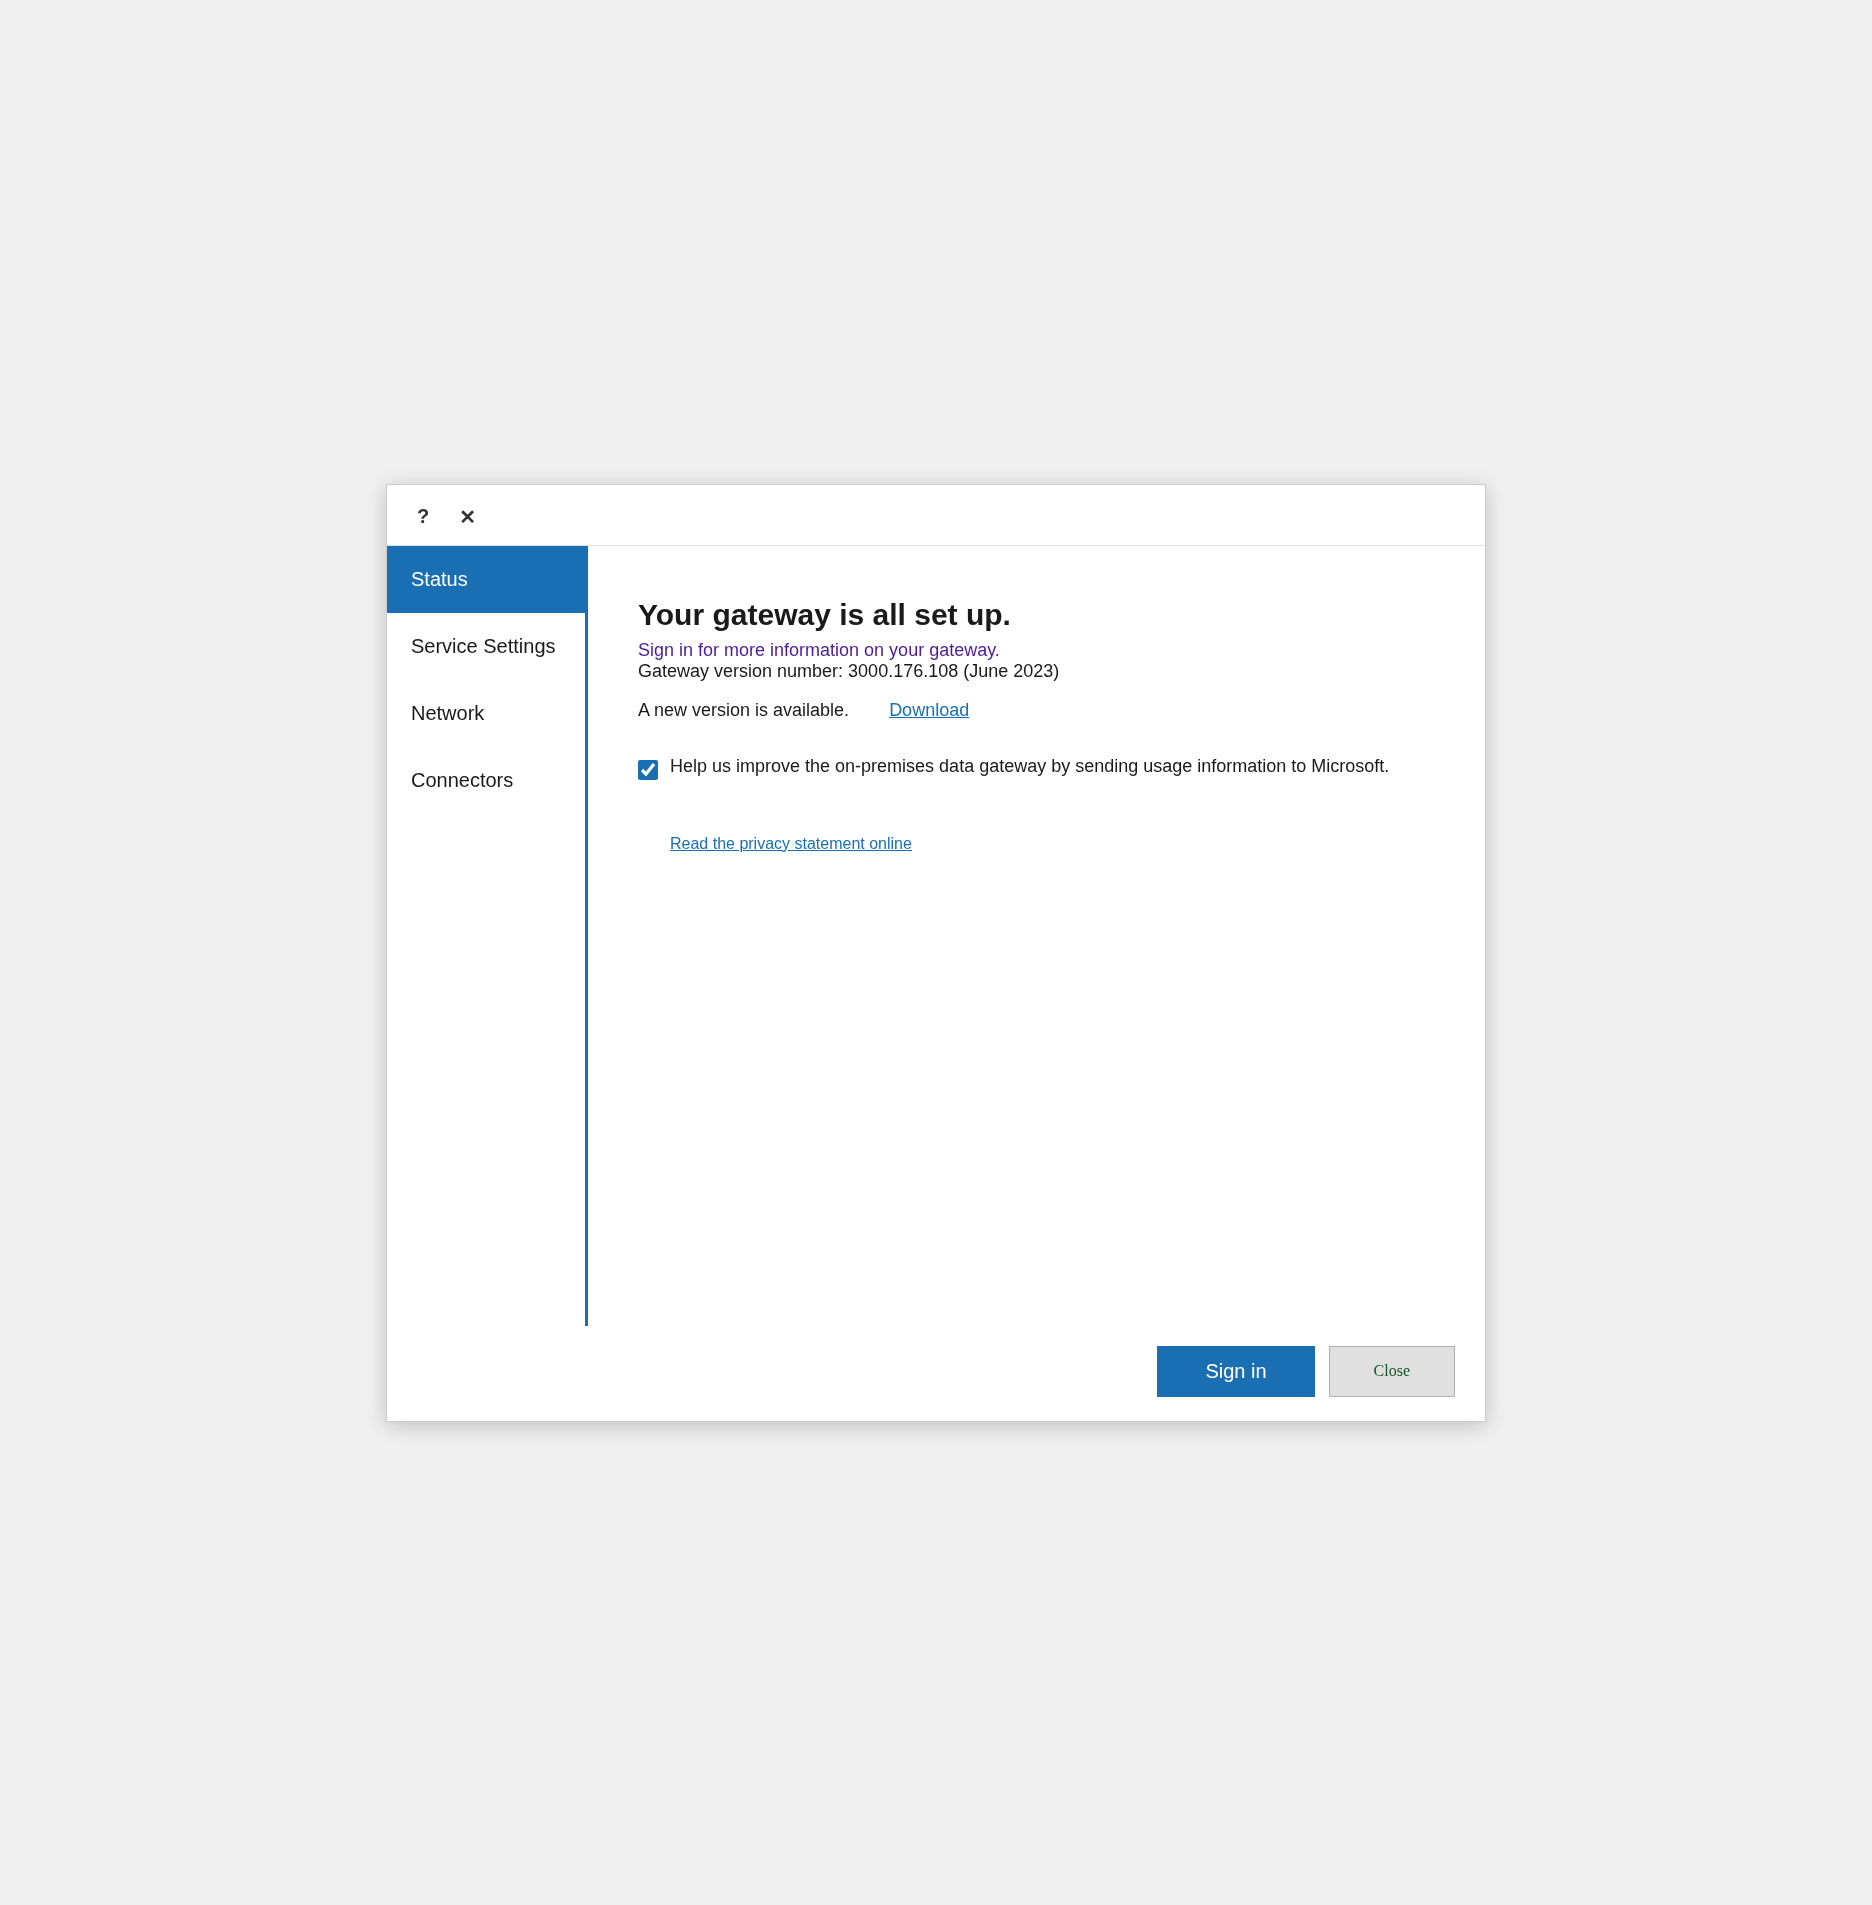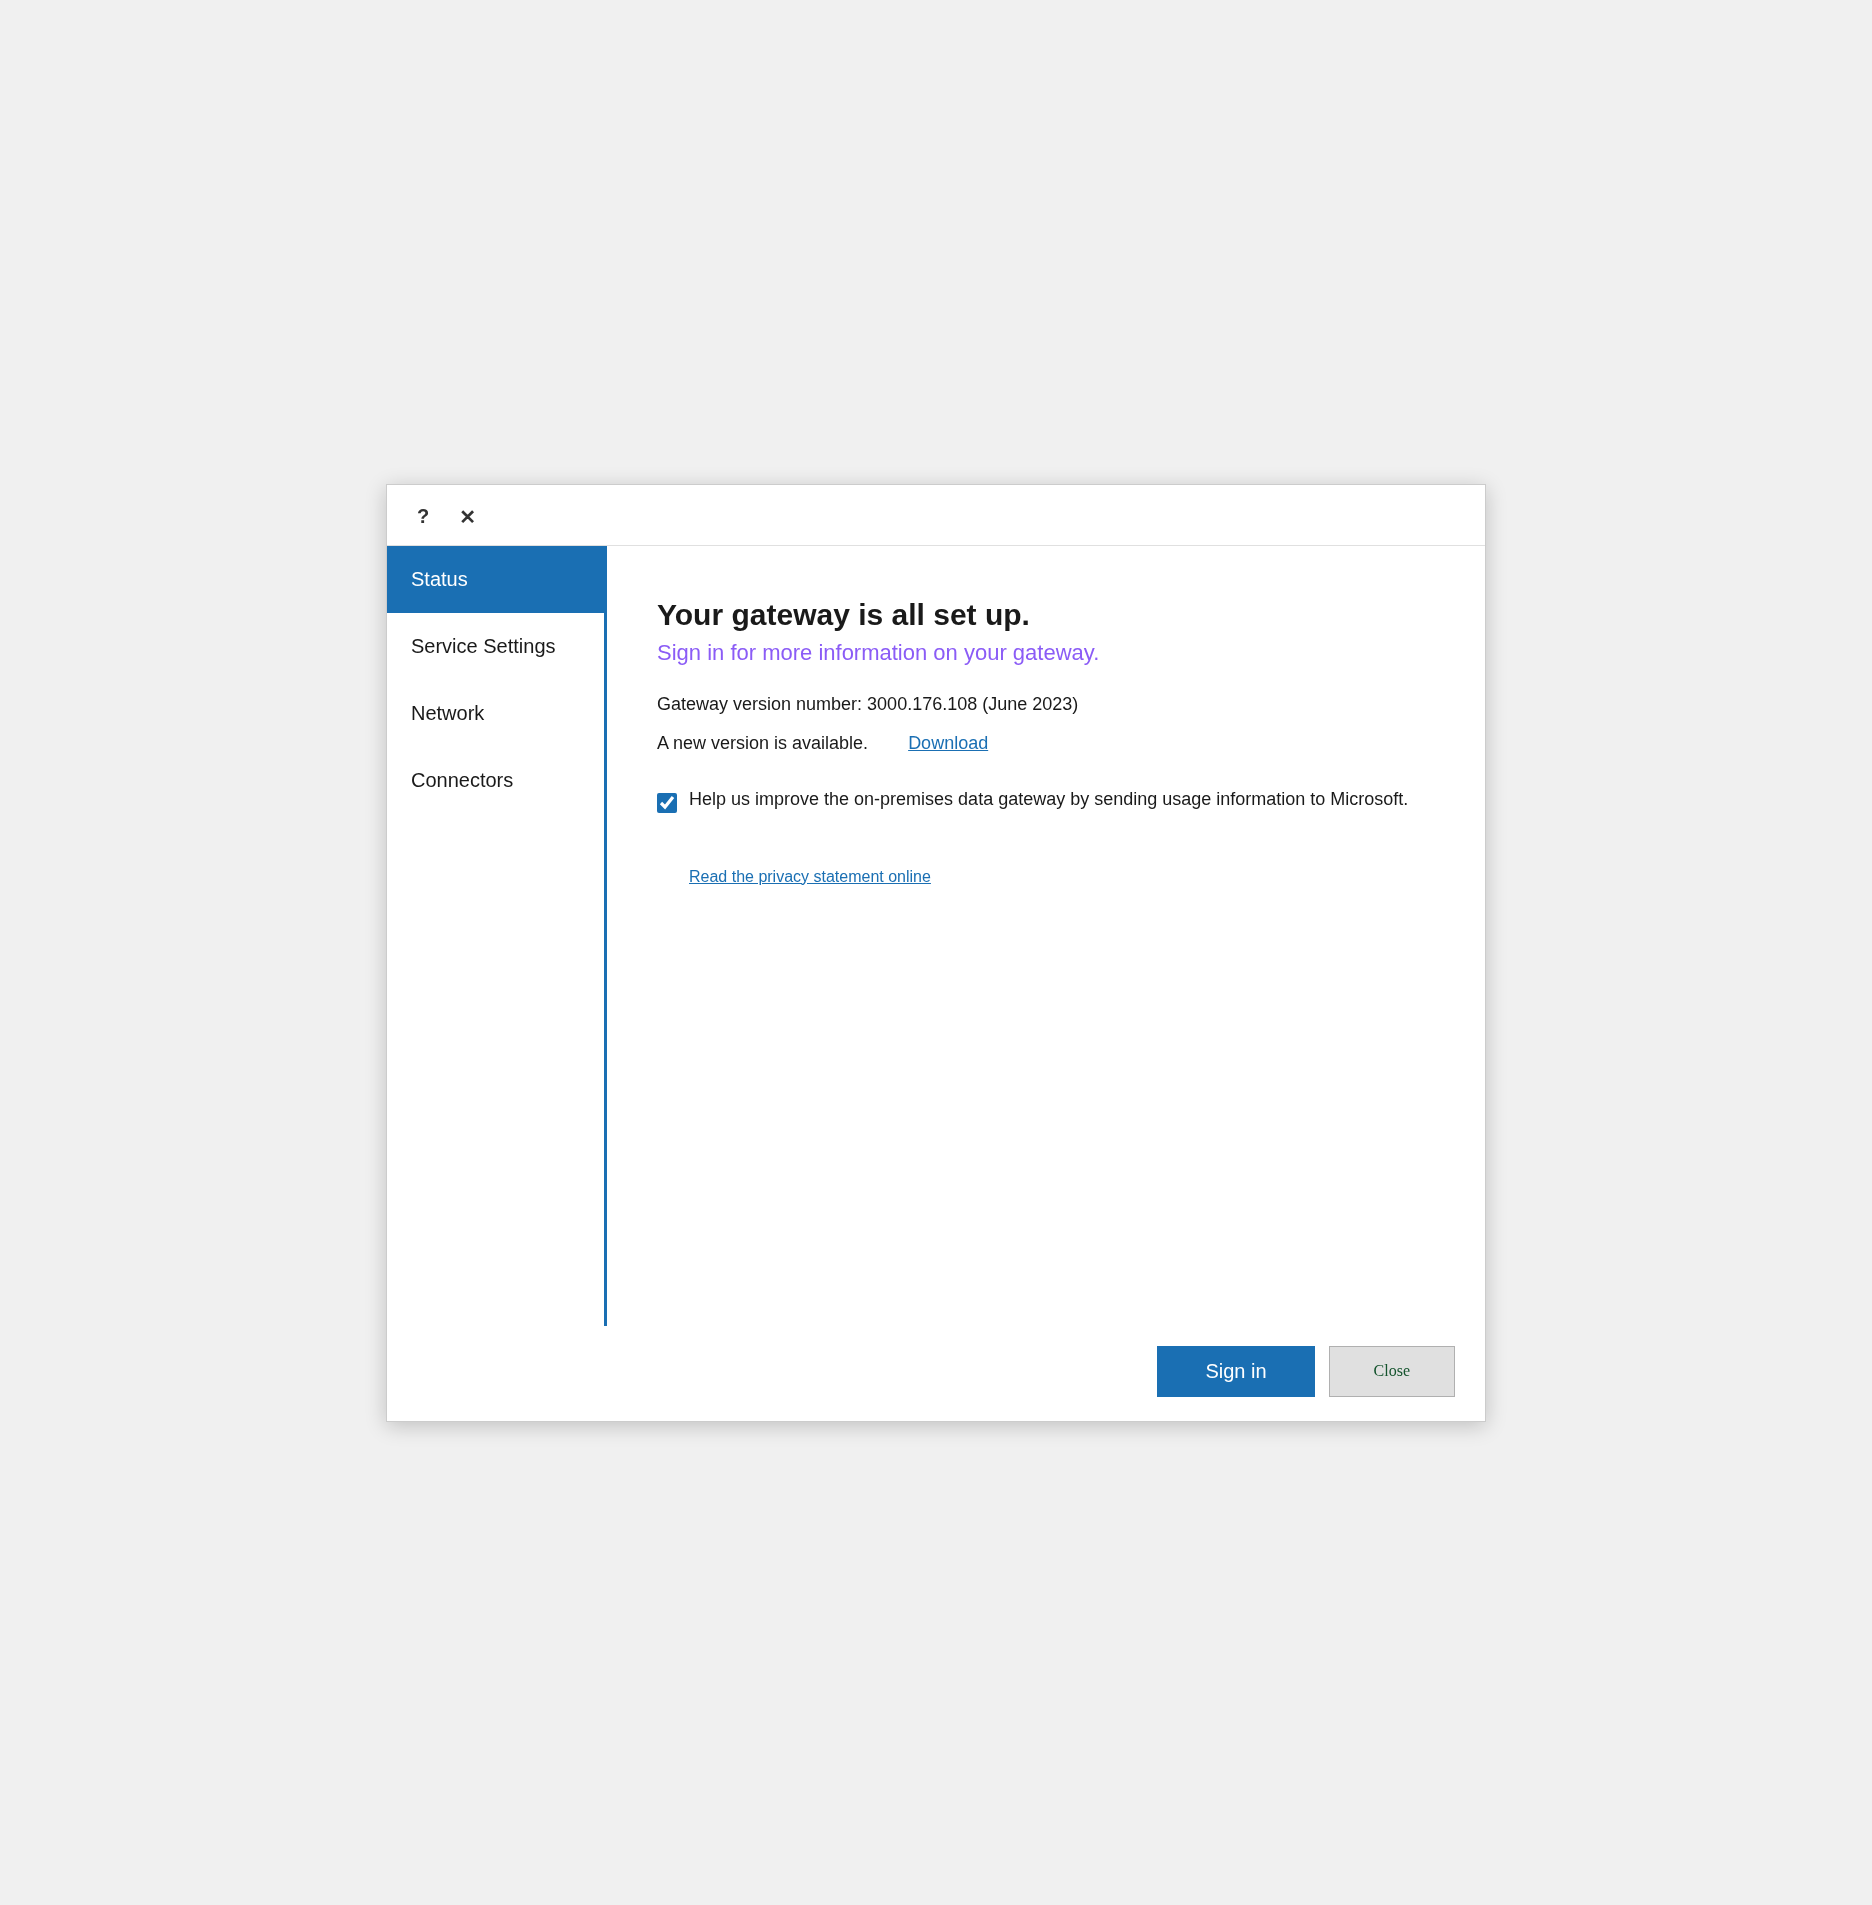--- a/index.html
+++ b/index.html
@@ -67,21 +67,21 @@
       font-weight: bold;
       padding: 2px 6px;
     }
 
     .main-content {
       display: flex;
       flex: 1;
     }
 
     .sidebar {
-      width: 220px;
+      width: 201px;
       background: #ffffff;
       border-right: 3px solid #1a6fb3;
       flex-shrink: 0;
       min-height: 780px;
     }
 
     .sidebar-item {
       padding: 22px 24px;
       font-size: 20px;
       cursor: pointer;
@@ -103,23 +103,22 @@
     }
 
     .gateway-heading {
       font-size: 30px;
       font-weight: 600;
       color: #1a1a1a;
       margin-bottom: 8px;
     }
 
     .gateway-subtext {
-      font-size: 22px;
-      color: #8b5cf6;
-      margin-bottom: 28px;
+      font-size: 18px;
+      color: #4c1d95;
     }
 
     .version-info {
       font-size: 18px;
       color: #1a1a1a;
       margin-bottom: 18px;
     }
 
     .update-row {
       display: flex;

